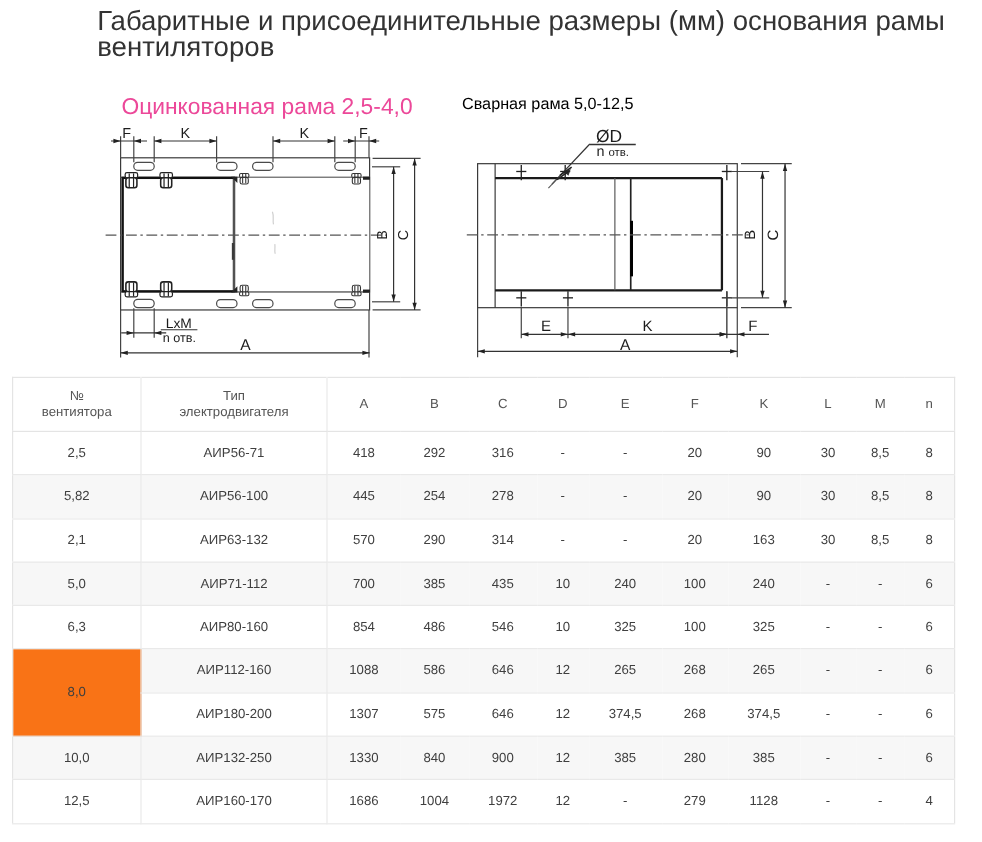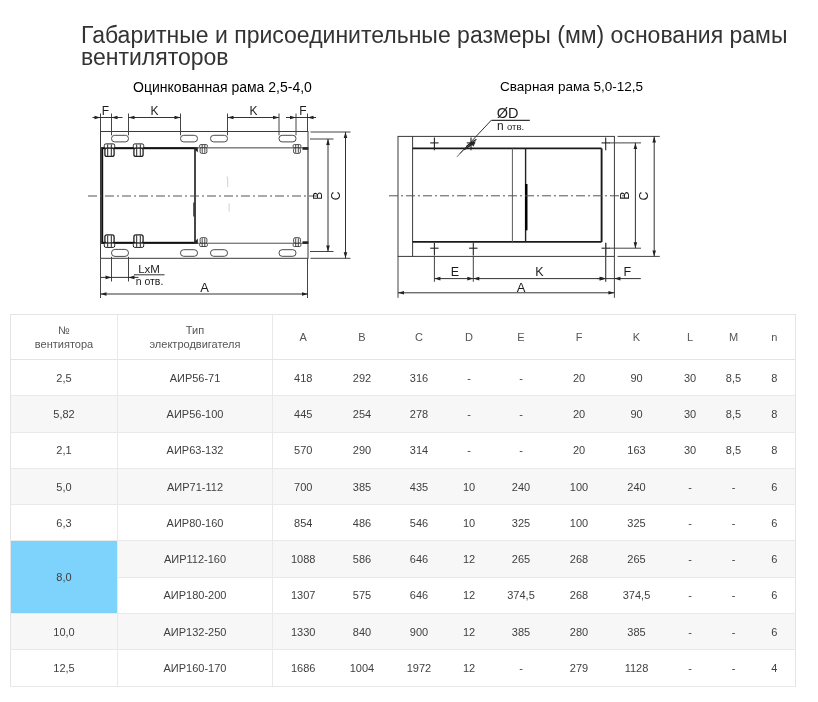--- a/index.html
+++ b/index.html
@@ -8,25 +8,25 @@
 table{border-collapse:collapse;table-layout:fixed;}
 td,th{padding:0;text-align:center;vertical-align:middle;font-weight:normal;}
 tbody td{font-size:11px;color:#3f3f3f;border-bottom:1px solid #e9e9e9;}
 thead th{font-size:11px;color:#555;line-height:14px;border-bottom:1px solid #e4e4e4;}
 tbody tr:nth-child(even){background:#f7f7f7;}
 .c1{border-right:1px solid #e9e9e9;}
 </style>
 </head>
 <body>
 
-<div style="position:absolute;left:81px;top:24px;width:720px;font-size:23px;line-height:22px;color:#333;">Габаритные и присоединительные размеры (мм) основания рамы вентиляторов</div>
-
-<div style="position:absolute;left:85px;top:79px;width:275px;text-align:center;font-size:14px;color:#000000;">Оцинкованная рама 2,5-4,0</div>
-
-<div style="position:absolute;left:385px;top:79px;width:258px;text-align:right;font-size:13.5px;color:#000;">Сварная рама 5,0-12,5</div>
+<div style="position:absolute;left:81px;top:6px;width:720px;font-size:23px;line-height:22px;color:#333;">Габаритные и присоединительные размеры (мм) основания рамы вентиляторов</div>
+
+<div style="position:absolute;left:85px;top:79px;width:275px;text-align:center;font-size:19px;color:#ec4899;">Оцинкованная рама 2,5-4,0</div>
+
+<div style="position:absolute;left:385px;top:79px;width:258px;text-align:left;font-size:13.5px;color:#000;">Сварная рама 5,0-12,5</div>
 
 <svg style="position:absolute;left:85px;top:105px;" width="270" height="200" viewBox="85 105 270 200">
 <g fill="none" stroke="#2e2e2e" stroke-width="1">
 
 <rect x="100.5" y="131.5" width="207.5" height="126.8" stroke="#3a3a3a"></rect>
 
 <line x1="100.5" y1="147.8" x2="308" y2="147.8" stroke="#6a6a6a"></line>
 
 <line x1="100.5" y1="243.3" x2="308" y2="243.3" stroke="#6a6a6a"></line>
 
@@ -407,21 +407,21 @@
         <td>10</td>
         <td>325</td>
         <td>100</td>
         <td>325</td>
         <td>-</td>
         <td>-</td>
         <td>6</td>
       </tr>
 
 <tr style="height:36.3px">
-        <td class="c1" rowspan="2" style="background:#7dd3fc">8,0</td>
+        <td class="c1" rowspan="2" style="background:#f97316">8,0</td>
         <td class="c1">АИР112-160</td>
         <td>1088</td>
         <td>586</td>
         <td>646</td>
         <td>12</td>
         <td>265</td>
         <td>268</td>
         <td>265</td>
         <td>-</td>
         <td>-</td>

